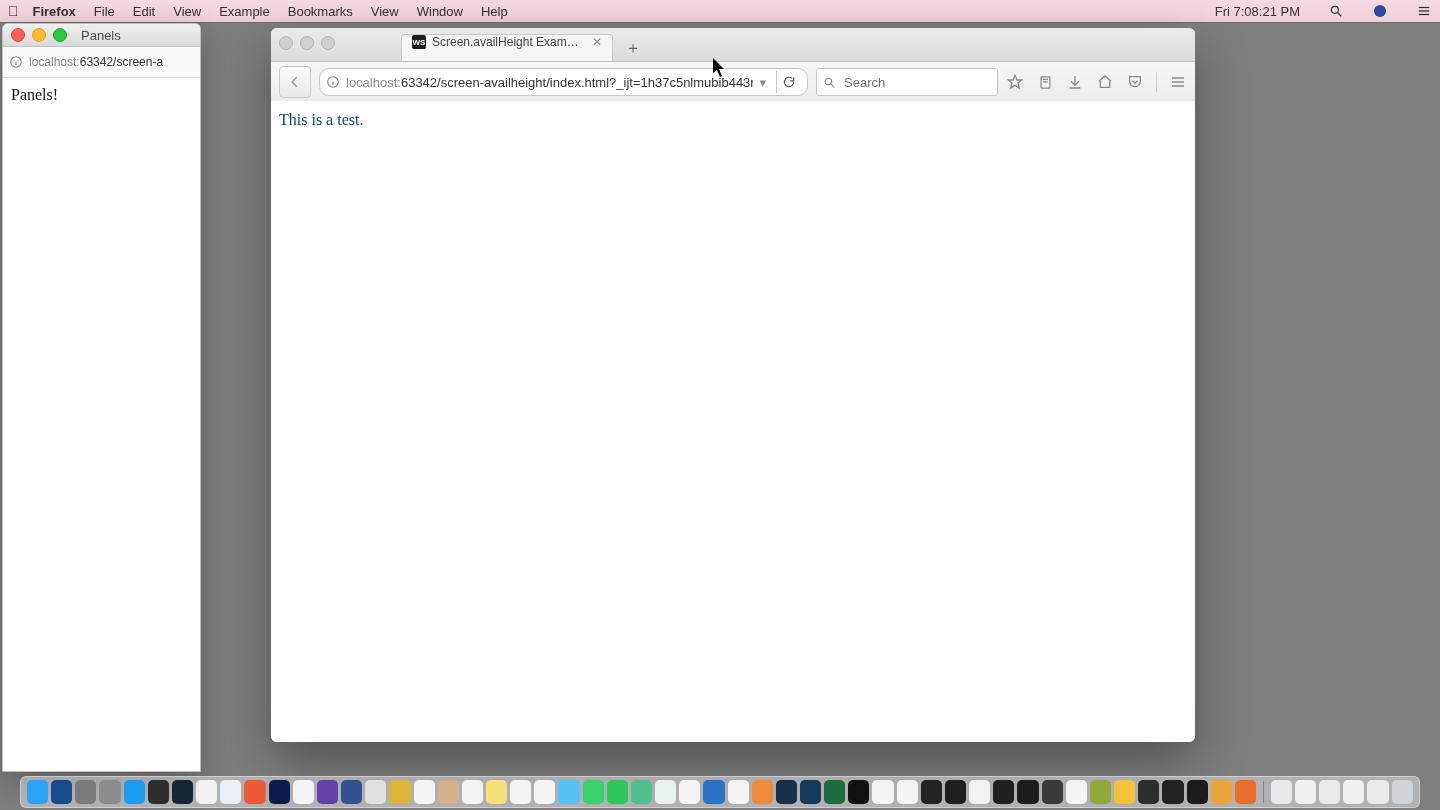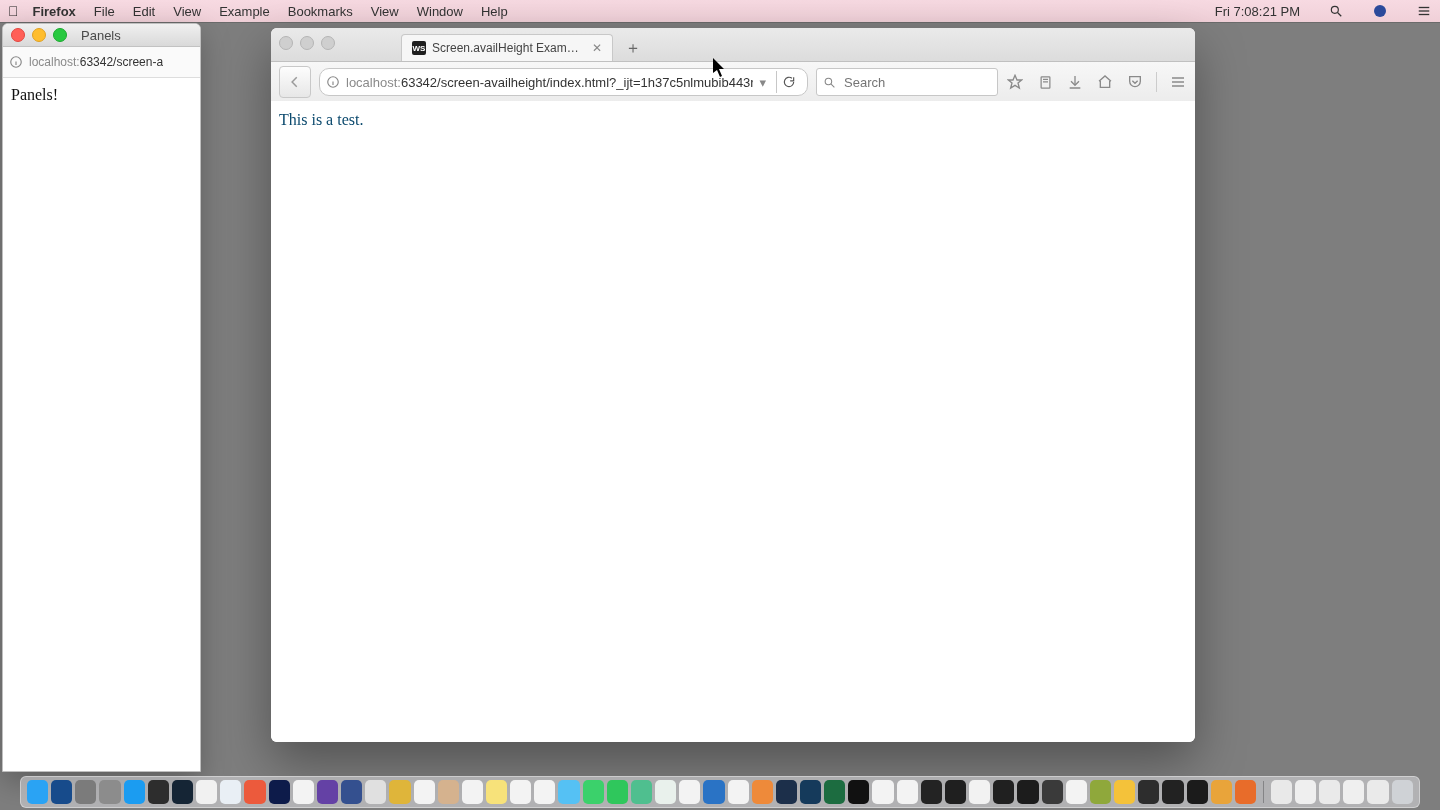--- a/index.html
+++ b/index.html
@@ -21,21 +21,21 @@
   .tl.d{background:#cfcfcf;border:1px solid #b5b5b5}
   .win-panels .ptitle{margin-left:8px}
   .win-panels .addrbar{height:30px;border-bottom:1px solid #ddd;display:flex;align-items:center;padding:0 6px;gap:6px;background:#fafafa}
   .win-panels .addrbar .info{color:#777}
   .win-panels .addrbar .url{font-size:12px;white-space:nowrap;overflow:hidden;color:#333}
   .win-panels .content{padding:8px;font-family:"Times New Roman",serif;font-size:16px;color:#111}
   
   .win-ff{position:absolute;left:271px;top:28px;width:924px;height:714px;background:#fff;border-radius:6px;box-shadow:0 20px 50px rgba(0,0,0,.35);overflow:hidden}
   .ff-top{height:33px;background:linear-gradient(#eaeaea,#dcdcdc);display:flex;align-items:flex-end;padding-left:8px;gap:6px;border-bottom:1px solid #c0c0c0}
   .ff-top .traffic{align-self:center;margin-right:60px;margin-bottom:4px}
-  .tab{display:flex;align-items:center;gap:6px;height:26px;padding:0 10px;background:#f6f6f6;border:1px solid #c8c8c8;border-bottom:none;border-radius:4px 4px 0 0;font-size:12px;color:#444;max-width:210px}
+  .tab{display:flex;align-items:flex-start;gap:6px;height:26px;padding:0 10px;background:#f6f6f6;border:1px solid #c8c8c8;border-bottom:none;border-radius:4px 4px 0 0;font-size:12px;color:#444;max-width:210px}
   .tab .favicon{width:14px;height:14px;background:#1e1e1e;color:#fff;font-size:8px;font-weight:700;display:flex;align-items:center;justify-content:center;border-radius:2px}
   .tab .tx{white-space:nowrap;overflow:hidden;text-overflow:ellipsis;max-width:150px}
   .tab .close{color:#888;font-size:12px;margin-left:4px}
   .newtab{width:20px;height:20px;display:flex;align-items:center;justify-content:center;color:#666;margin-bottom:3px;margin-left:4px}
   .ff-toolbar{height:40px;background:linear-gradient(#f7f7f7,#ececec);border-bottom:1px solid #cfcfcf;display:flex;align-items:center;padding:0 8px;gap:8px}
   .navbtn{width:30px;height:30px;border:1px solid #c8c8c8;border-radius:4px;background:linear-gradient(#fdfdfd,#e7e7e7);display:flex;align-items:center;justify-content:center;color:#777}
   .urlbox{flex:1;height:26px;border:1px solid #c7c7c7;border-radius:10px;background:#fff;display:flex;align-items:center;padding:0 6px;gap:6px;font-size:13px;color:#333;min-width:0}
   .urlbox .txt{white-space:nowrap;overflow:hidden;min-width:0;flex:1}
   .urlbox .drop{color:#888}
   .reload{width:24px;height:22px;border-left:1px solid #c7c7c7;display:flex;align-items:center;justify-content:center;color:#555;margin-left:4px}

